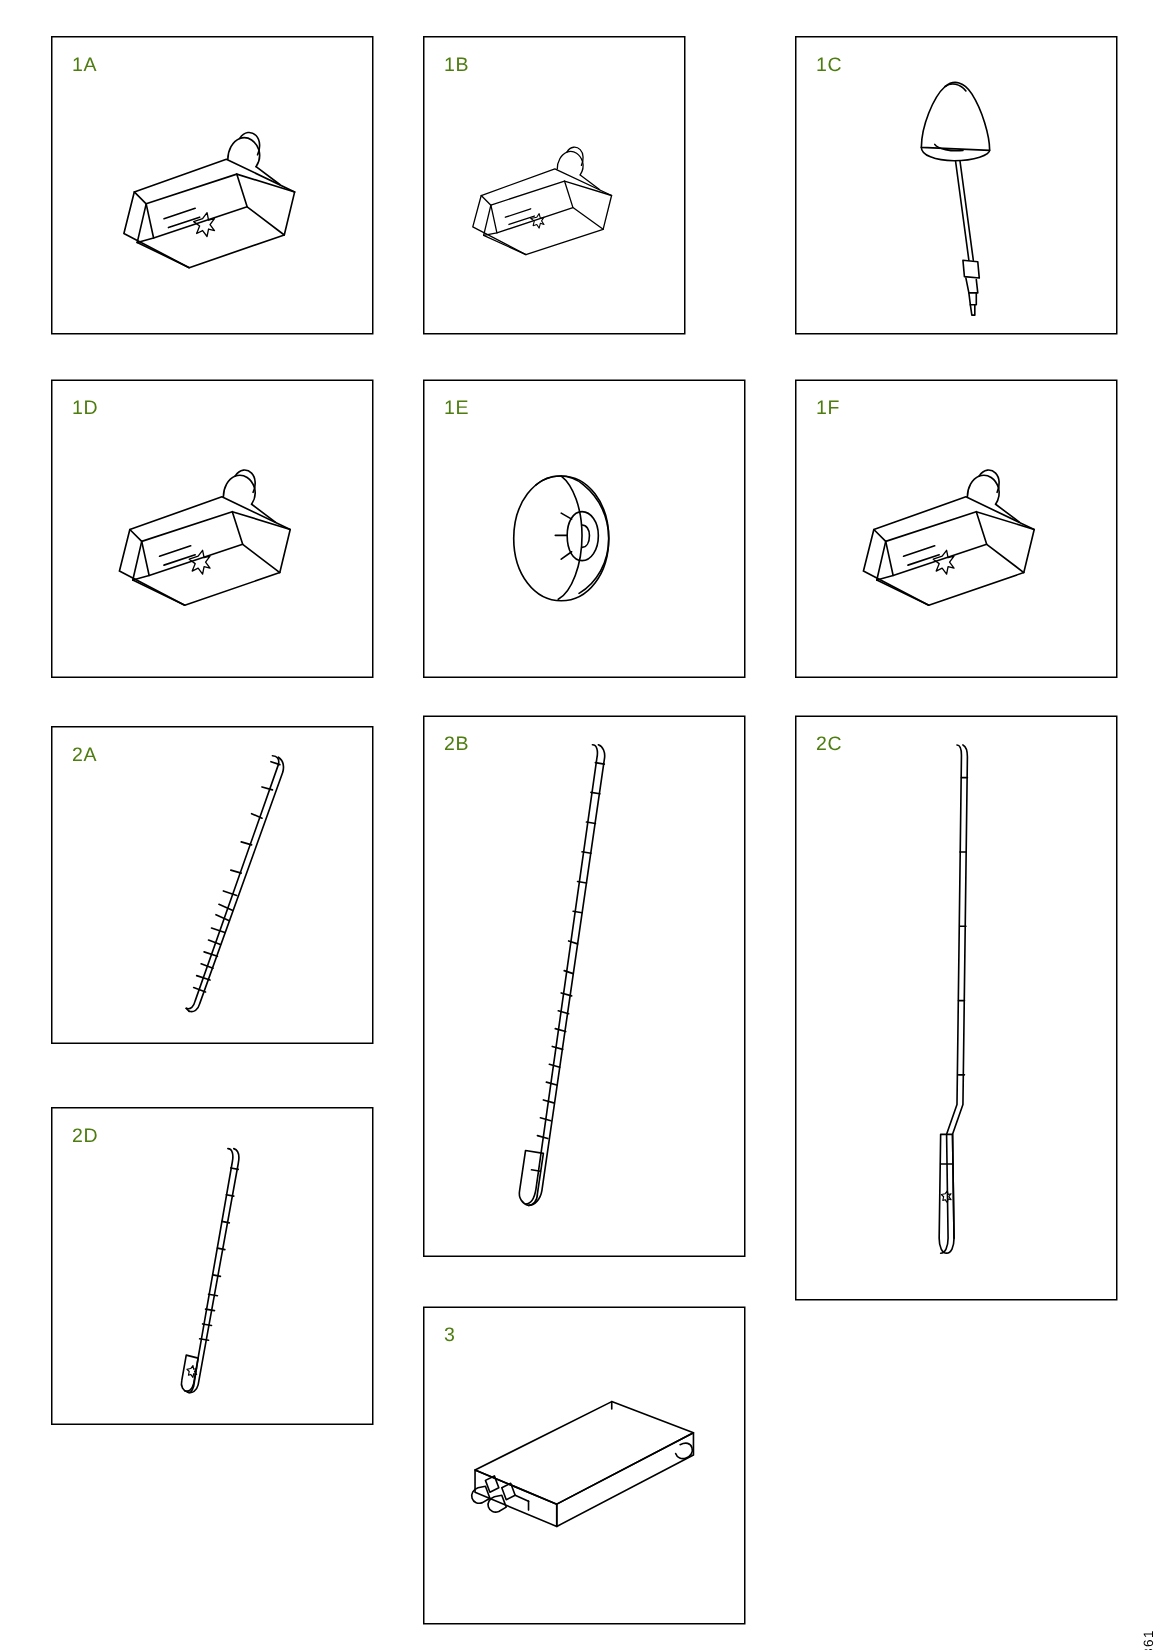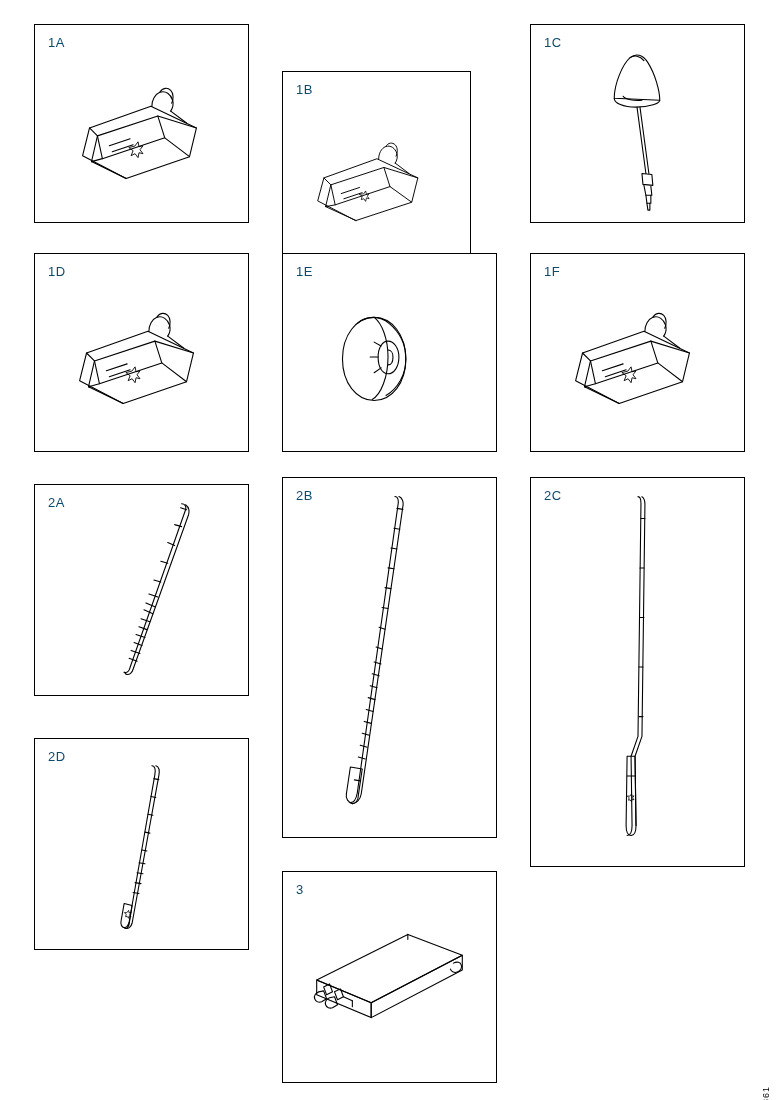--- a/index.html
+++ b/index.html
@@ -25,21 +25,21 @@
     border: 1px solid #000000;
     background: #ffffff;
     box-sizing: border-box;
   }
   .panel-label {
     position: absolute;
     left: 13px;
     top: 11px;
     font-size: 13px;
     font-family: "Liberation Sans", sans-serif;
-    color: #0c4a6e;
+    color: #4d7c0f;
     letter-spacing: 0.5px;
     line-height: 1;
   }
   .art {
     position: absolute;
     left: 0; top: 0;
     width: 100%;
     height: 100%;
     pointer-events: none;
   }
@@ -75,21 +75,21 @@
         <path d="M118 82 C118 76 121 70 126 68 C132 66 137 70 139 76 C140 80 139 84 137 87"></path>
         <path d="M126 68 C129 63 134 63 137 66 C140 69 140 75 138 79"></path>
         <path d="M137 87 L153 99"></path>
         <path d="M75 122 L96 115"></path>
         <path d="M78 128 L99 121"></path>
         <path d="M101 122 l3 -4 l1 5 l4 -1 l-3 4 l3 4 l-4 -1 l-1 5 l-3 -4 l-4 2 l2 -5 l-4 -3 Z" stroke-width="0.9"></path>
       </g>
     </svg>
   </div>
 
-  <div class="panel" style="left:282px; top:24px; width:189px; height:199px;margin-top:47px;">
+  <div class="panel" style="left:282px; top:24px; width:175px; height:199px;">
     <div class="panel-label">1B</div>
     <svg class="art" viewBox="0 0 215 199">
       <g fill="none" stroke="#000" stroke-width="1.1" stroke-linejoin="round" stroke-linecap="round">
         <path d="M40 134 L47 108 L108 86 L155 108 L148 136 L84 157 Z"></path>
         <path d="M47 108 L55 116 L116 96 L155 108"></path>
         <path d="M55 116 L49 141"></path>
         <path d="M116 96 L123 118 L148 136"></path>
         <path d="M49 141 L84 157"></path>
         <path d="M123 118 L60 139 L49 141"></path>
         <path d="M60 139 L55 116"></path>

